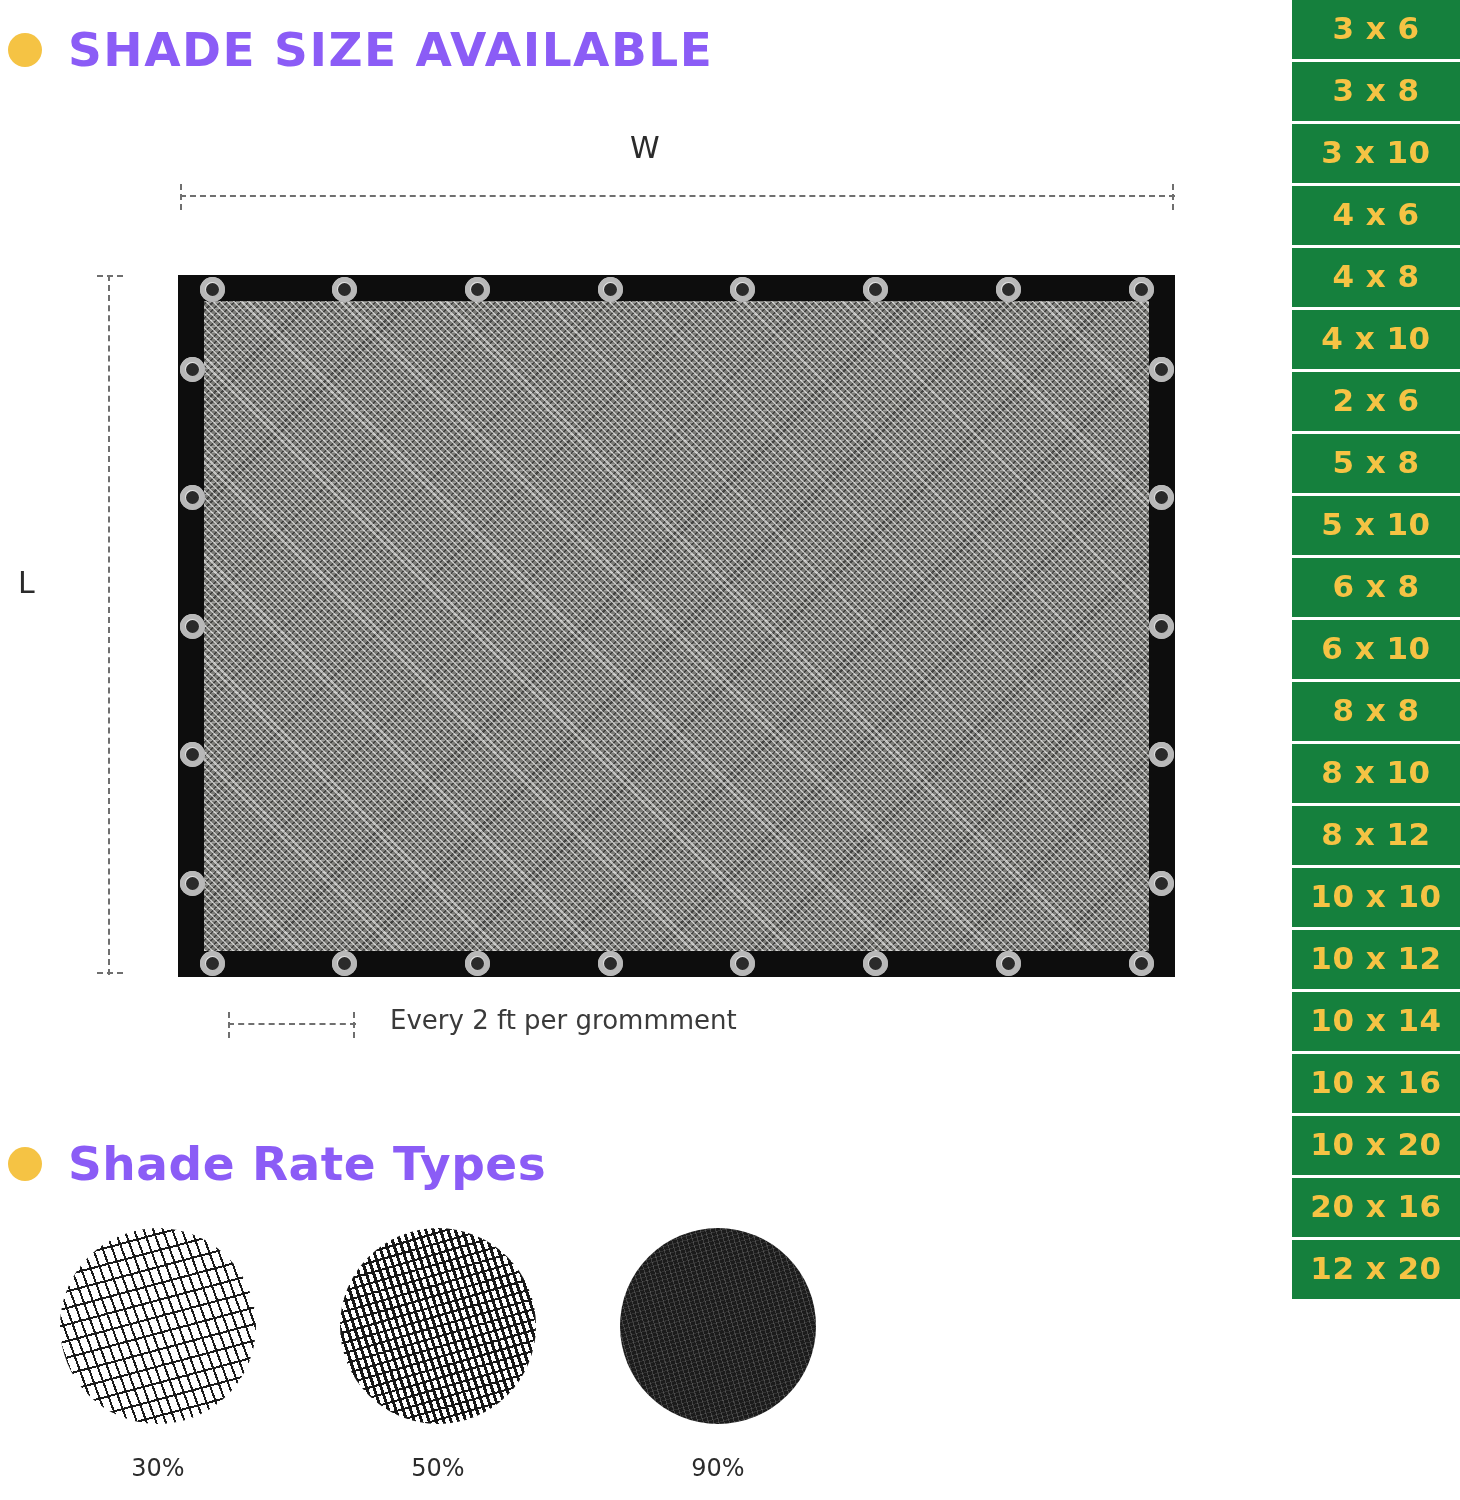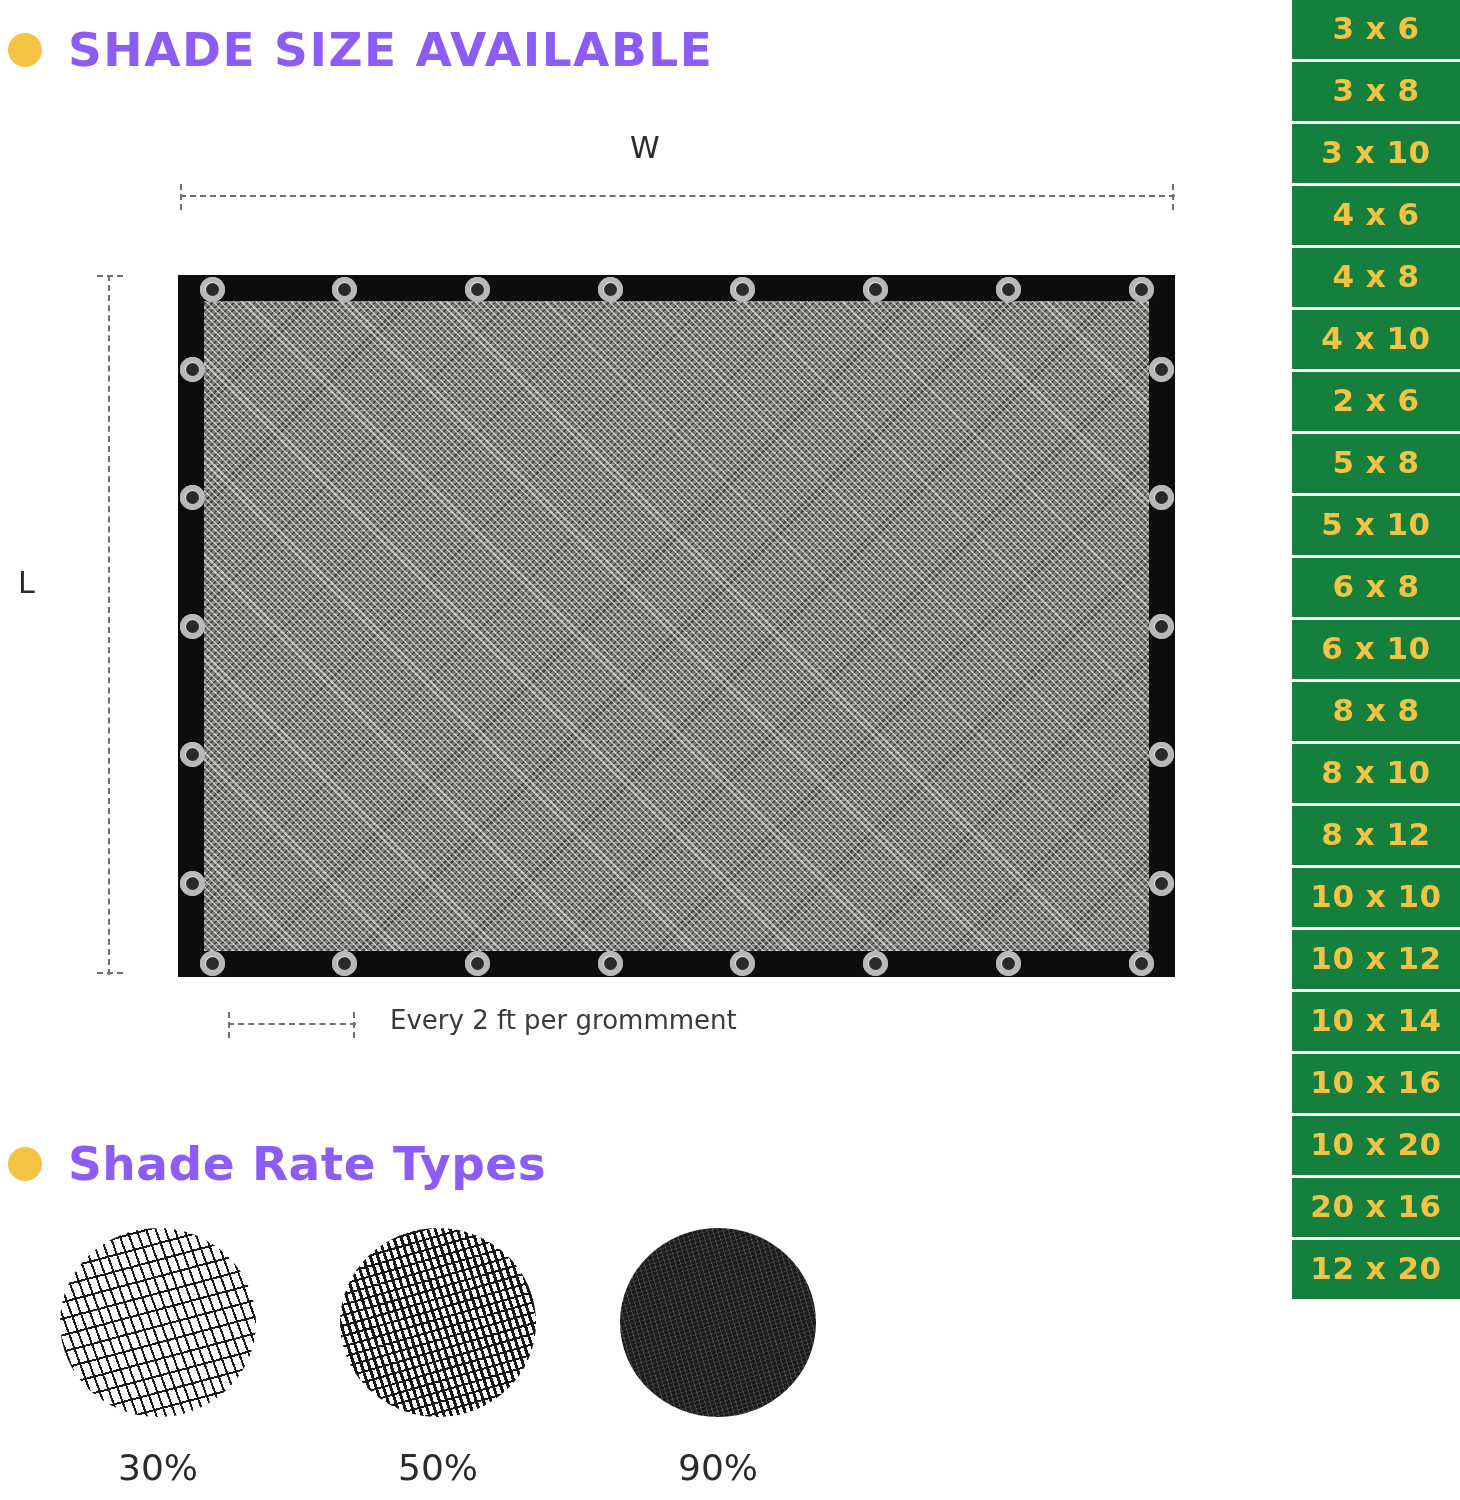--- a/index.html
+++ b/index.html
@@ -195,21 +195,21 @@
     align-items: center;
   }
   .swatch {
     width: 196px;
     height: 196px;
     border-radius: 50%;
     overflow: hidden;
   }
   .rate-label {
     margin-top: 30px;
-    font-size: 36px;
+    font-size: 24px;
     color: #2b2b2b;
   }
   .sw30 {
     background-color: #ffffff;
     background-image:
       repeating-linear-gradient(70deg, #1a1a1a 0 2px, rgba(255,255,255,0) 2px 9px),
       repeating-linear-gradient(-15deg, #1a1a1a 0 2px, rgba(255,255,255,0) 2px 16px);
   }
   .sw50 {
     background-color: #ffffff;

